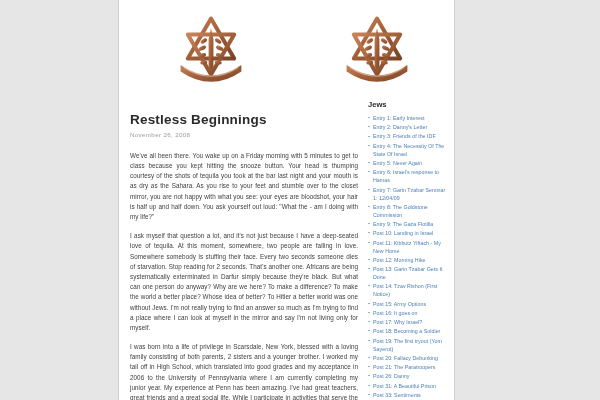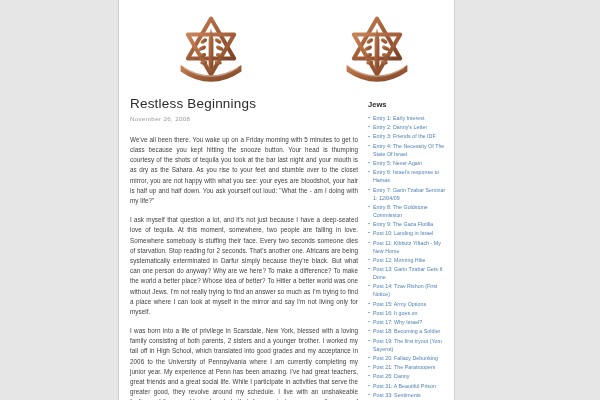--- a/index.html
+++ b/index.html
@@ -56,24 +56,24 @@
 
   
   #main {
     position: absolute;
     left: 130px;
     top: 96px;
     width: 228px;
   }
   #post-title {
     font-size: 13.5px;
-    font-weight: normal;
+    font-weight: bold;
     color: #2b2b2b;
     letter-spacing: .2px;
-    margin: 0 0 2px 0;
+    margin: 16px 0 2px 0;
     line-height: 1.25;
   }
   #post-date {
     font-size: 6.2px;
     color: #9a9a9a;
     letter-spacing: .35px;
     margin-bottom: 13px;
   }
   .para {
     font-size: 6.3px;

